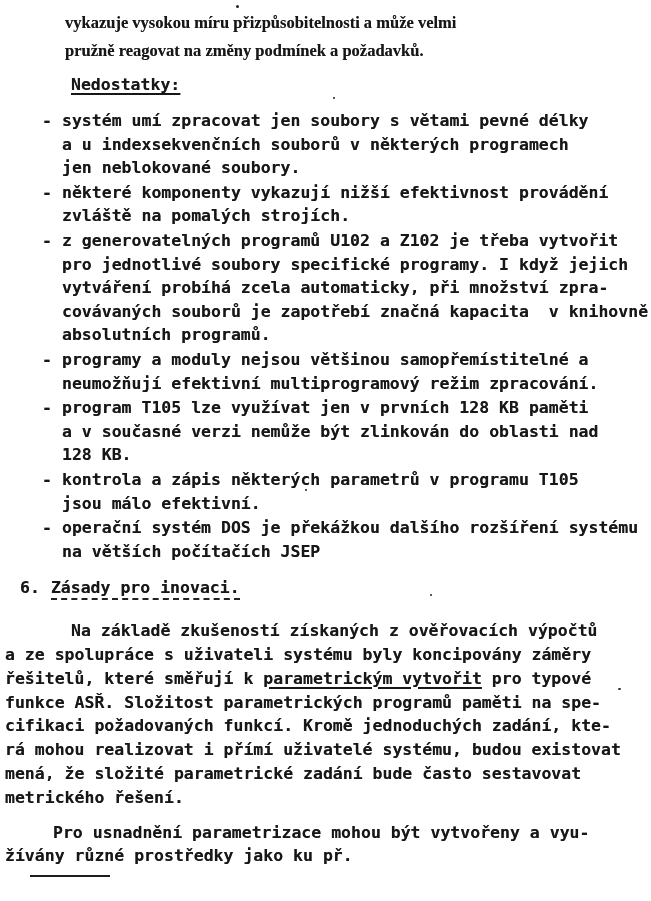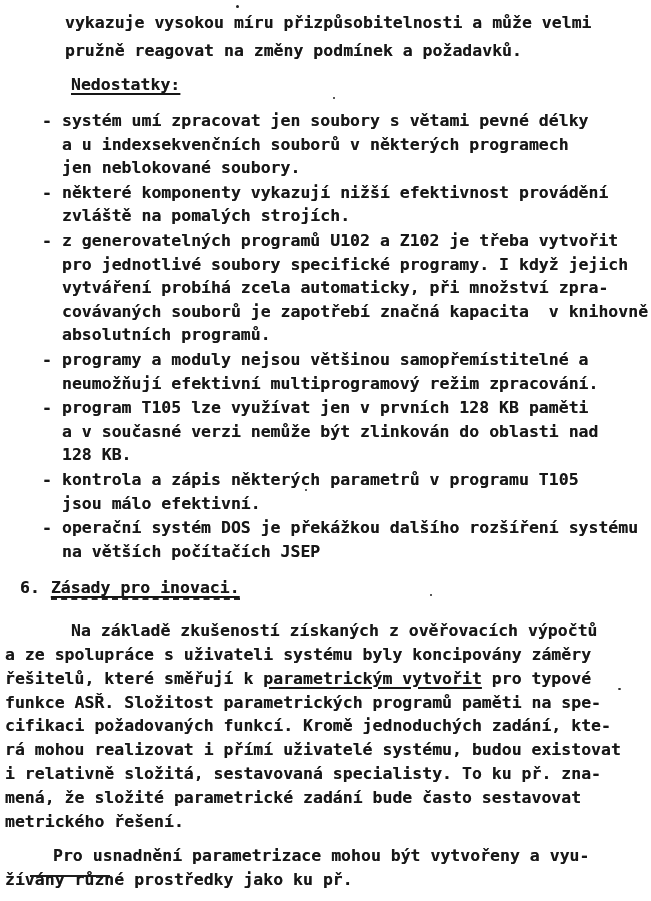--- a/index.html
+++ b/index.html
@@ -16,21 +16,21 @@
     font-family: "DejaVu Sans Mono", "Liberation Mono", monospace;
     font-weight: 700;
     font-size: 16.5px;
     color: #171717;
     text-shadow: 0 0 0.6px rgba(20,20,20,0.55);
   }
   .line { white-space: pre; line-height: 23.6px; }
 
   
   .intro { margin-left: 65px; }
-  .intro .line { line-height: 28px; }
+  .intro .line { line-height: 28px; font-family: Liberation Serif, serif; }
 
   
   .h-ned {
     margin: 8px 0 12px 27px;
     line-height: 24px;
     text-decoration: underline;
     text-decoration-thickness: 2px;
     text-underline-offset: 3px;
     white-space: pre;
     padding-left: 44px;
@@ -39,21 +39,20 @@
   
   .def-list { margin-top: 6px; }
   .li { display: flex; padding-left: 42px; margin-bottom: 1px; }
   .li .dash { width: 20px; flex: none; line-height: 23.6px; }
   .li .li-lines { flex: 1 1 auto; }
 
   
   .h6 { margin: 13px 0 0 20px; line-height: 24px; white-space: pre; }
   .h6 .num { margin-right: 11px; }
   .h6 .title {
-    text-decoration: underline;
     text-decoration-thickness: 2px;
     text-underline-offset: 3px;
     border-bottom: 2px dashed #222;
     padding-bottom: 1px;
     text-align: center;
   }
 
   
   .para { margin-left: 5px; }
   .para .line { line-height: 23.8px; }
@@ -156,21 +155,20 @@
 
   <div class="h6"><span class="num">6.</span><span class="title">Zásady pro inovaci.</span></div>
 
   <div class="para para1">
     <div class="line fl-indent1">Na základě zkušeností získaných z ověřovacích výpočtů</div>
     <div class="line">a ze spolupráce s uživateli systému byly koncipovány záměry</div>
     <div class="line"><span>řešitelů, které směřují k </span><span class="u-inline">parametrickým vytvořit</span><span> pro typové</span></div>
     <div class="line">funkce ASŘ. Složitost parametrických programů paměti na spe-</div>
     <div class="line">cifikaci požadovaných funkcí. Kromě jednoduchých zadání, kte-</div>
     <div class="line">rá mohou realizovat i přímí uživatelé systému, budou existovat</div>
-    <div class="line">i relativně složitá, sestavovaná specialisty. To ku př. zna-</div>
     <div class="line">mená, že složité parametrické zadání bude často sestavovat</div>
     <div class="line">metrického řešení.</div>
   </div>
 
   <div class="para para2">
     <div class="line fl-indent2">Pro usnadnění parametrizace mohou být vytvořeny a vyu-</div>
     <div class="line">žívány různé prostředky jako ku př.</div>
   </div>
 
   <div class="artifact-line"></div>

